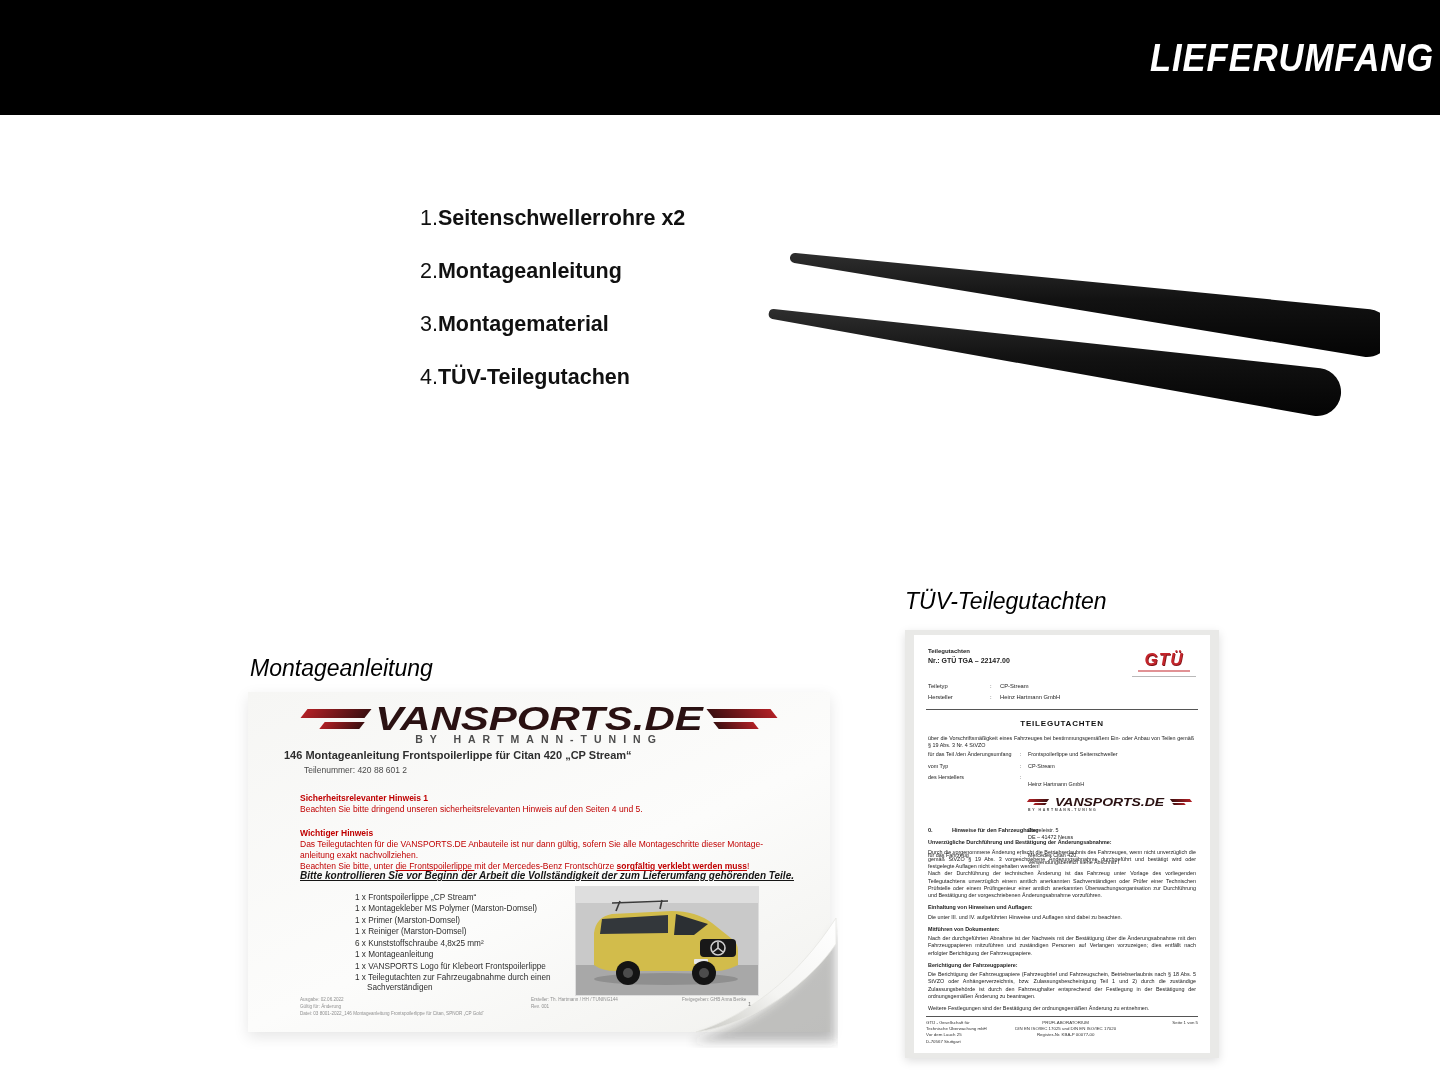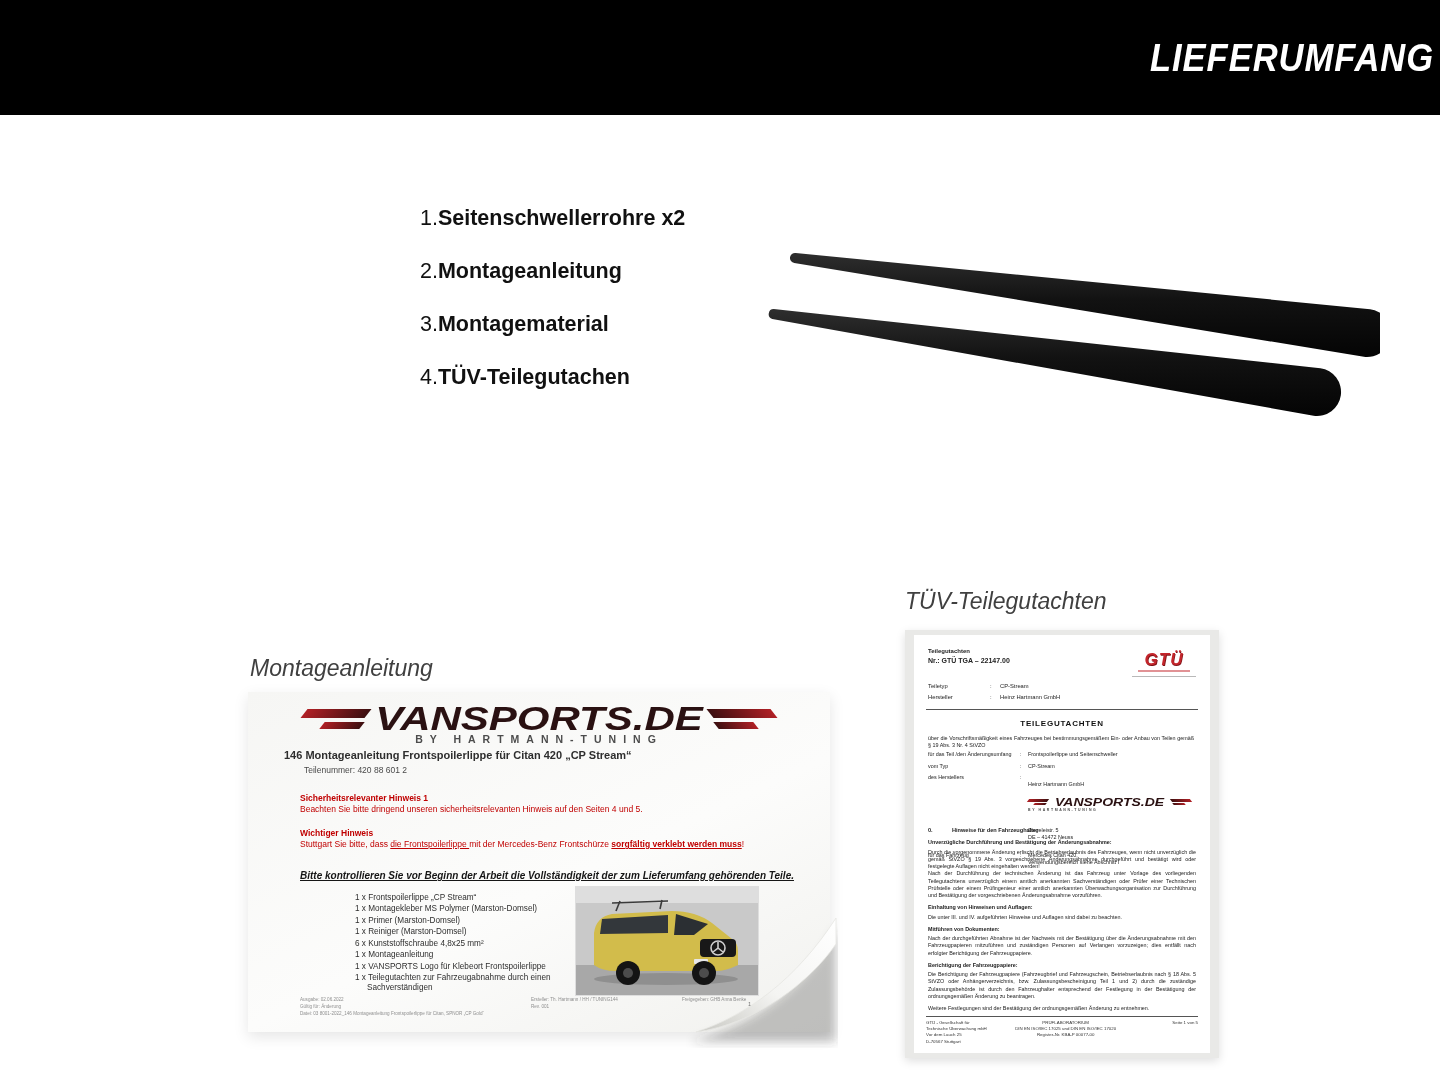--- a/index.html
+++ b/index.html
@@ -15,21 +15,21 @@
   
   .dlist{position:absolute;left:420px;top:206px;list-style:none;margin:0;padding:0;}
   .dlist li{display:flex;font-size:21.5px;line-height:24px;margin-bottom:29px;}
   .dlist .num{font-weight:400;color:#111;}
   .dlist .lbl{font-weight:700;color:#111;}
 
   
   .tubes{position:absolute;left:760px;top:232px;}
 
   
-  .caption{position:absolute;font-size:23px;font-style:italic;color:#404040;}
+  .caption{position:absolute;font-size:23px;font-style:italic;color:#000000;}
   .cap-manual{left:250px;top:655px;}
   .cap-tuv{left:905px;top:588px;}
 
   
   .manual{position:absolute;left:248px;top:692px;width:582px;height:340px;
           background:linear-gradient(155deg,#f6f6f4 0%,#fcfcfb 55%,#f1f1ee 100%);
           box-shadow:0 5px 14px rgba(0,0,0,.10);}
   .vs-logo-block{position:absolute;left:0;right:0;top:6px;text-align:center;}
   .vs-logo{display:inline-flex;align-items:center;gap:7px;}
   .vs-brand{font-weight:900;font-style:italic;color:#2a1112;font-size:42px;line-height:1;
@@ -166,21 +166,23 @@
     <div class="m-title">146 Montageanleitung Frontspoilerlippe für Citan 420 „CP Stream“</div>
     <div class="m-pn">Teilenummer: 420 88 601 2</div>
 
     <div class="m-safety">
       <div class="h">Sicherheitsrelevanter Hinweis 1</div>
       <div>Beachten Sie bitte dringend unseren sicherheitsrelevanten Hinweis auf den Seiten 4 und 5.</div>
     </div>
 
     <div class="m-imp">
       <div class="h">Wichtiger Hinweis</div>
-      <div><span>Stuttgart Sie bitte, dass </span><span class="u">die Frontspoilerlippe </span><span>mit der Mercedes-Benz Frontschürze </span><span class="bu">sorgfältig verklebt werden muss</span><span>!</span></div>
+      <div class="body">Das Teilegutachten für die VANSPORTS.DE Anbauteile ist nur dann gültig, sofern Sie alle Montageschritte dieser Montage-
+anleitung exakt nachvollziehen.</div>
+      <div><span>Beachten Sie bitte, unter </span><span class="u">die Frontspoilerlippe </span><span>mit der Mercedes-Benz Frontschürze </span><span class="bu">sorgfältig verklebt werden muss</span><span>!</span></div>
     </div>
 
     <div class="m-check">Bitte kontrollieren Sie vor Beginn der Arbeit die Vollständigkeit der zum Lieferumfang gehörenden Teile.</div>
 
     <ul class="m-parts">
       <li>1 x Frontspoilerlippe „CP Stream“</li>
       <li>1 x Montagekleber MS Polymer (Marston-Domsel)</li>
       <li>1 x Primer (Marston-Domsel)</li>
       <li>1 x Reiniger (Marston-Domsel)</li>
       <li>6 x Kunststoffschraube  4,8x25 mm²</li>

